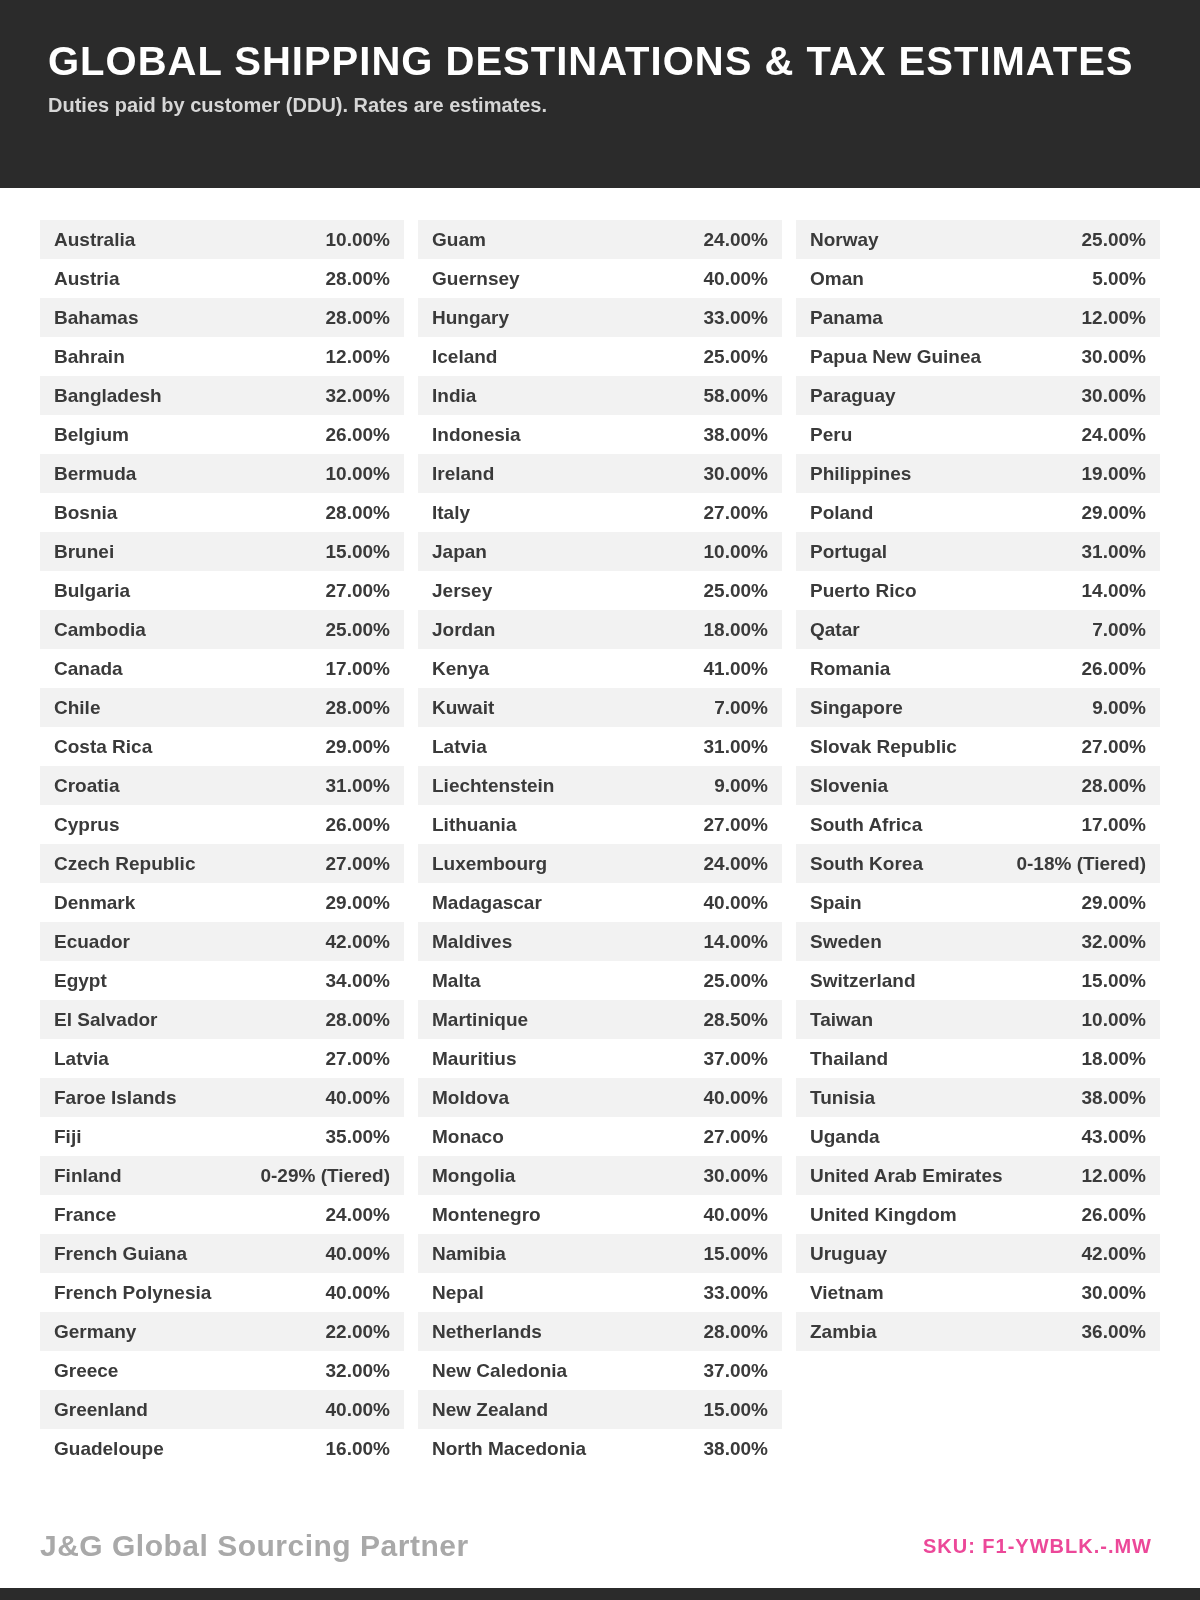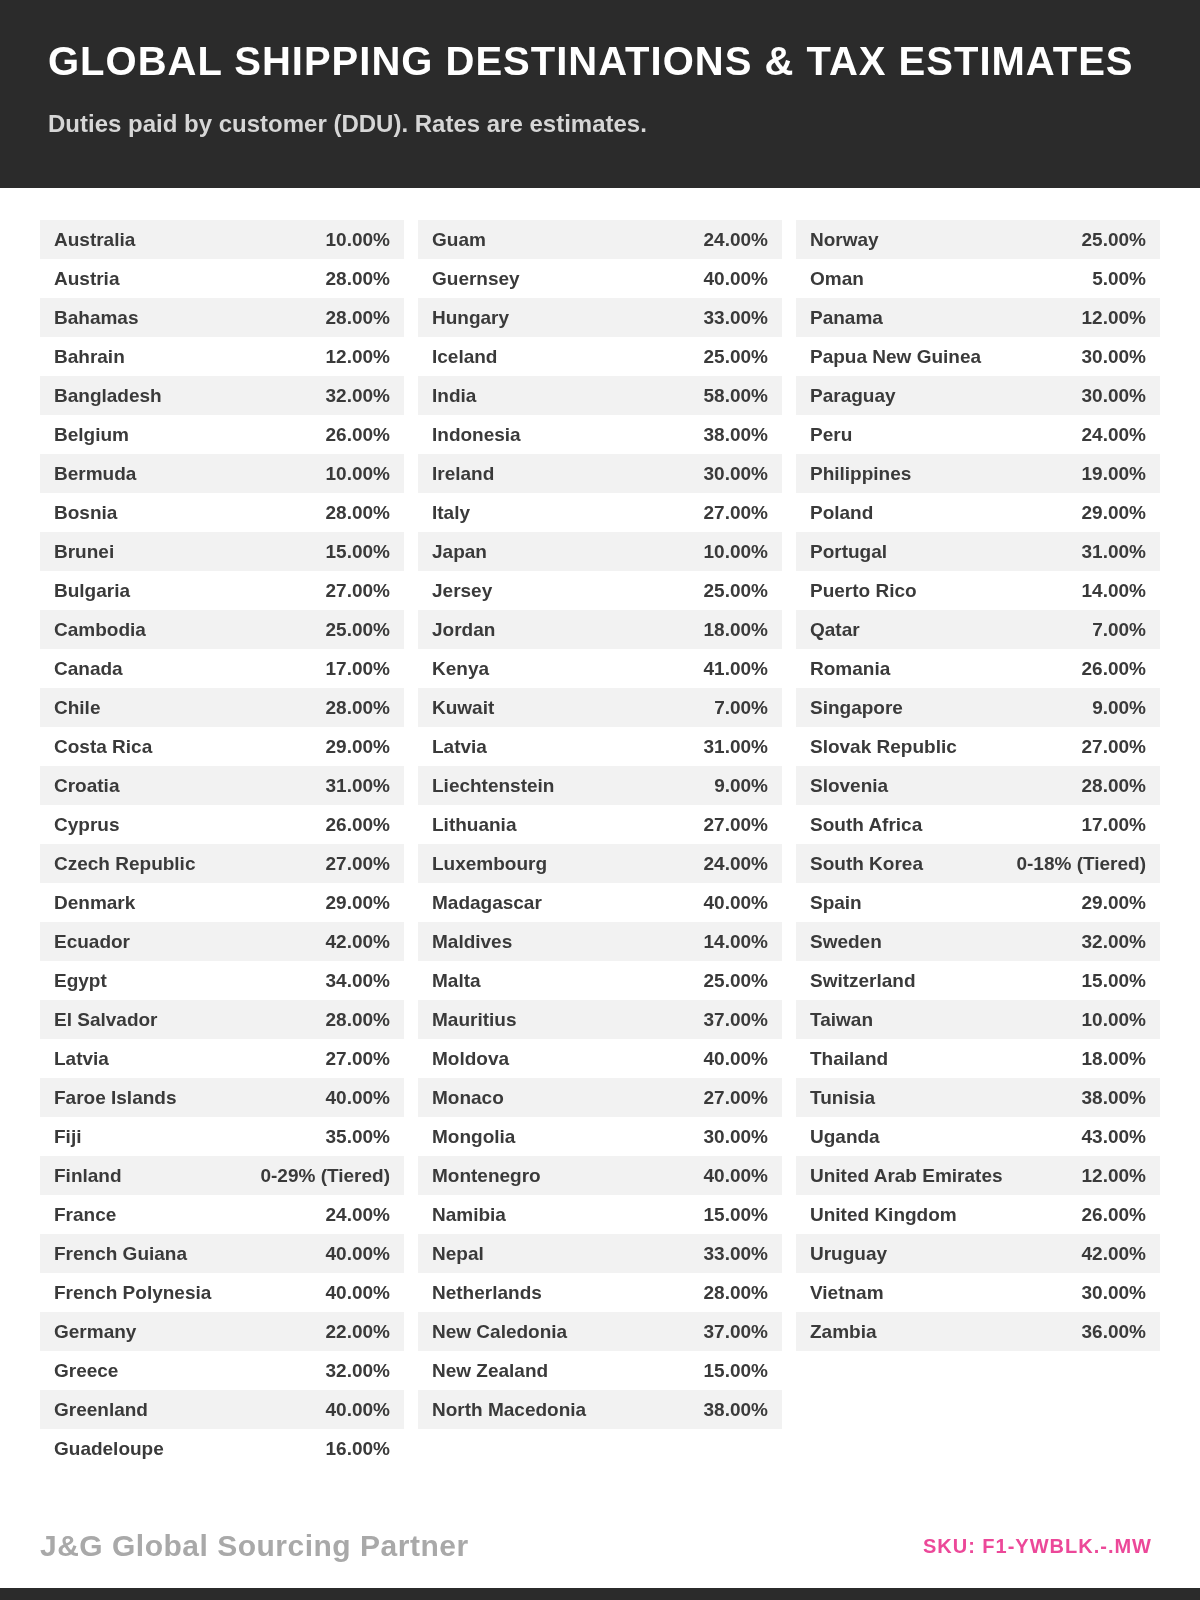--- a/index.html
+++ b/index.html
@@ -18,22 +18,22 @@
     height: 188px;
   }
   .header h1 {
     font-size: 40px;
     font-weight: 800;
     letter-spacing: 1px;
     color: #ffffff;
     line-height: 1.05;
   }
   .header p {
-    margin-top: 28px;
-    font-size: 24px;
+    margin-top: 12px;
+    font-size: 20px;
     font-weight: 700;
     color: #d6d6d6;
   }
   .grid {
     display: flex;
     gap: 14px;
     padding: 32px 40px 0 40px;
     align-items: flex-start;
   }
   .col {
@@ -300,20 +300,24 @@
       </div>
       <div class="row">
         <span class="country">Maldives</span>
         <span class="rate">14.00%</span>
       </div>
       <div class="row">
         <span class="country">Malta</span>
         <span class="rate">25.00%</span>
       </div>
       <div class="row">
+        <span class="country">Martinique</span>
+        <span class="rate">28.50%</span>
+      </div>
+      <div class="row">
         <span class="country">Mauritius</span>
         <span class="rate">37.00%</span>
       </div>
       <div class="row">
         <span class="country">Moldova</span>
         <span class="rate">40.00%</span>
       </div>
       <div class="row">
         <span class="country">Monaco</span>
         <span class="rate">27.00%</span>

